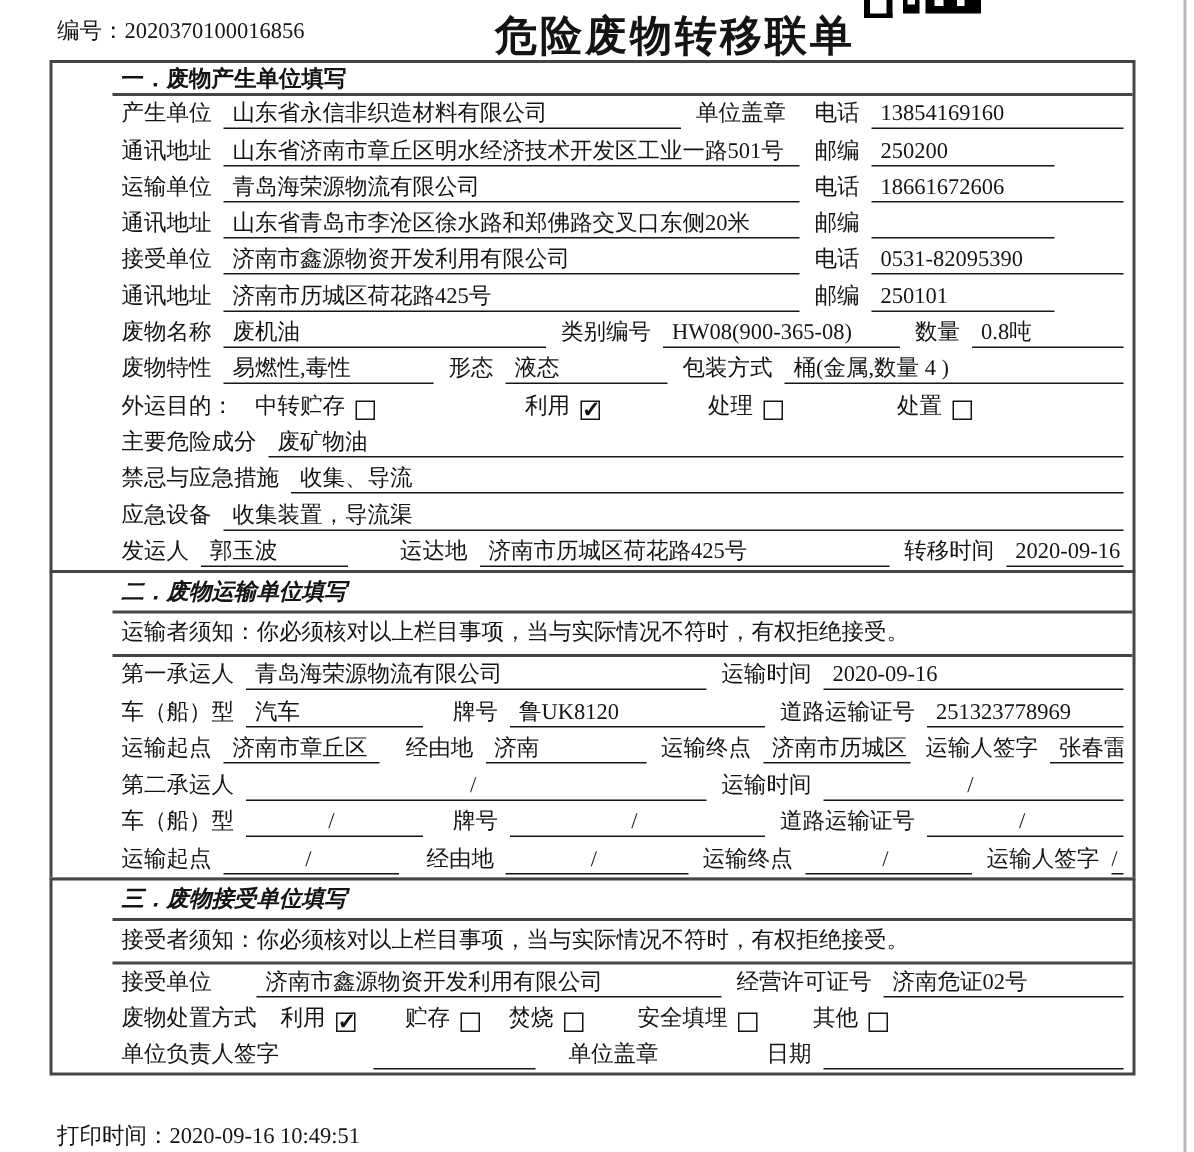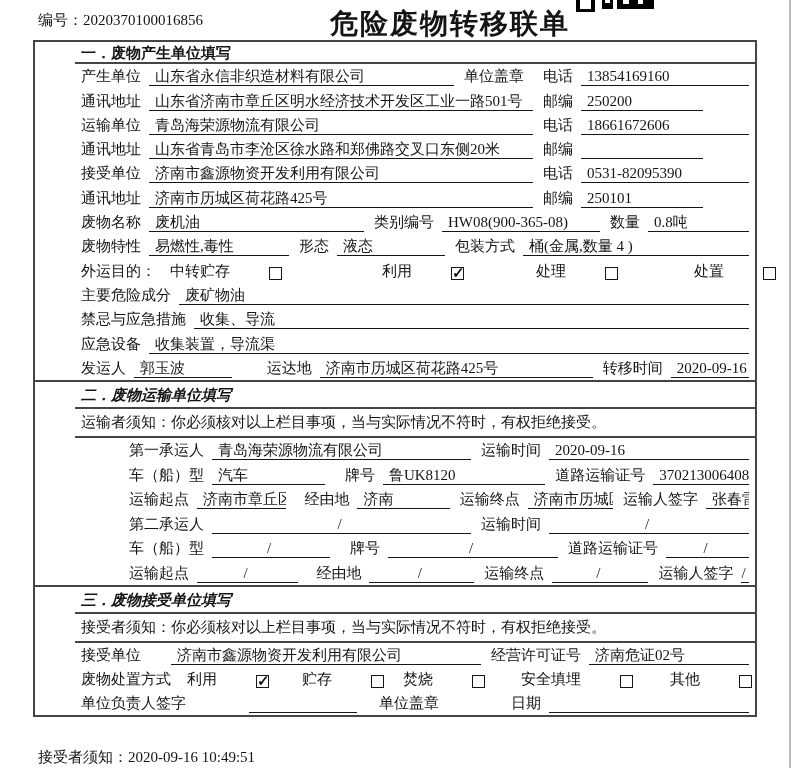--- a/index.html
+++ b/index.html
@@ -20,30 +20,30 @@
   .qr .n2{left:62px;top:0;width:5px;height:4px;background:#fff;}
   .qr .n3{left:29px;top:0;width:5px;height:3px;background:#fff;}
   
   .doc{position:absolute;left:33px;top:42px;width:724px;box-sizing:border-box;}
   .sec{border:2px solid #454545;margin-top:-2px;background:#fff;padding-left:40px;}
   .sec-h{font-family:"Liberation Sans","DejaVu Sans",sans-serif;font-weight:bold;font-size:15px;
          padding:1px 6px 0 6px;border-bottom:2px solid #454545;height:19px;line-height:19px;}
   .sec-h.tall{height:24px;line-height:24px;font-style:italic;}
   .notice{height:27px;line-height:27px;padding:0 6px;border-bottom:2px solid #454545;white-space:nowrap;}
   .row{display:flex;align-items:flex-end;padding:0 6px;box-sizing:border-box;}
-  .h243{height:24.3px;} .h245{height:24.5px;margin-left:48px;} .h24{height:24.2px;}
+  .h243{height:24.3px;} .h245{height:24.5px;} .h24{height:24.2px;}
   .lbl{white-space:nowrap;margin:0 8px 2px 0;line-height:19px;}
   .uv{border-bottom:1.4px solid #161616;height:19px;line-height:19px;margin:0 10px 2px 0;
       padding:0 4px 0 6px;white-space:nowrap;overflow:hidden;box-sizing:border-box;}
   .grow{flex:1 1 auto;}
   .ctr{text-align:center;padding-left:0;}
   .sp{flex:1 1 auto;}
   .mr0{margin-right:0;}
   
-  .cbg{display:flex;align-items:flex-end;white-space:nowrap;gap:32px;}
+  .cbg{display:flex;align-items:flex-end;white-space:nowrap;}
   .cb{display:inline-block;width:13px;height:13px;border:1.6px solid #161616;margin:0 0 3px 7px;
       position:relative;box-sizing:border-box;}
   .cb.checked::after{content:"\2713";position:absolute;left:0px;top:-4px;font-size:15px;font-weight:bold;color:#111;}
   
   .print-line{position:absolute;left:38px;top:748px;font-size:15px;white-space:nowrap;}
 </style>
 </head>
 <body>
 
 <div class="page">
@@ -183,21 +183,21 @@
         <span class="lbl">运输时间</span>
         <span class="uv mr0" style="width:200px">2020-09-16</span>
       </div>
 
       <div class="row h245">
         <span class="lbl">车（船）型</span>
         <span class="uv" style="width:118px">汽车</span>
         <span class="lbl" style="margin-left:10px">牌号</span>
         <span class="uv" style="width:170px">鲁UK8120</span>
         <span class="lbl">道路运输证号</span>
-        <span class="uv grow mr0">370213006408</span>
+        <span class="uv grow mr0">251323778969</span>
       </div>
 
       <div class="row h245">
         <span class="lbl">运输起点</span>
         <span class="uv" style="width:118px">济南市章丘区</span>
         <span class="lbl" style="margin-left:8px">经由地</span>
         <span class="uv" style="width:122px">济南</span>
         <span class="lbl">运输终点</span>
         <span class="uv" style="width:112px">济南市历城区</span>
         <span class="lbl">运输人签字</span>
@@ -272,16 +272,16 @@
         <span class="lbl">单位负责人签字</span>
         <span class="uv" style="width:108px;margin-left:55px"></span>
         <span class="lbl" style="margin-left:12px">单位盖章</span>
         <span class="sp"></span>
         <span class="lbl">日期</span>
         <span class="uv mr0" style="width:200px"></span>
       </div>
     </div>
   </div>
 
-  <div class="print-line"><span>接受者须知：</span><span>2020-09-16 10:49:51</span></div>
+  <div class="print-line"><span>打印时间：</span><span>2020-09-16 10:49:51</span></div>
 
   <div class="scan-edge"></div>
 </div>
 
 </body></html>

